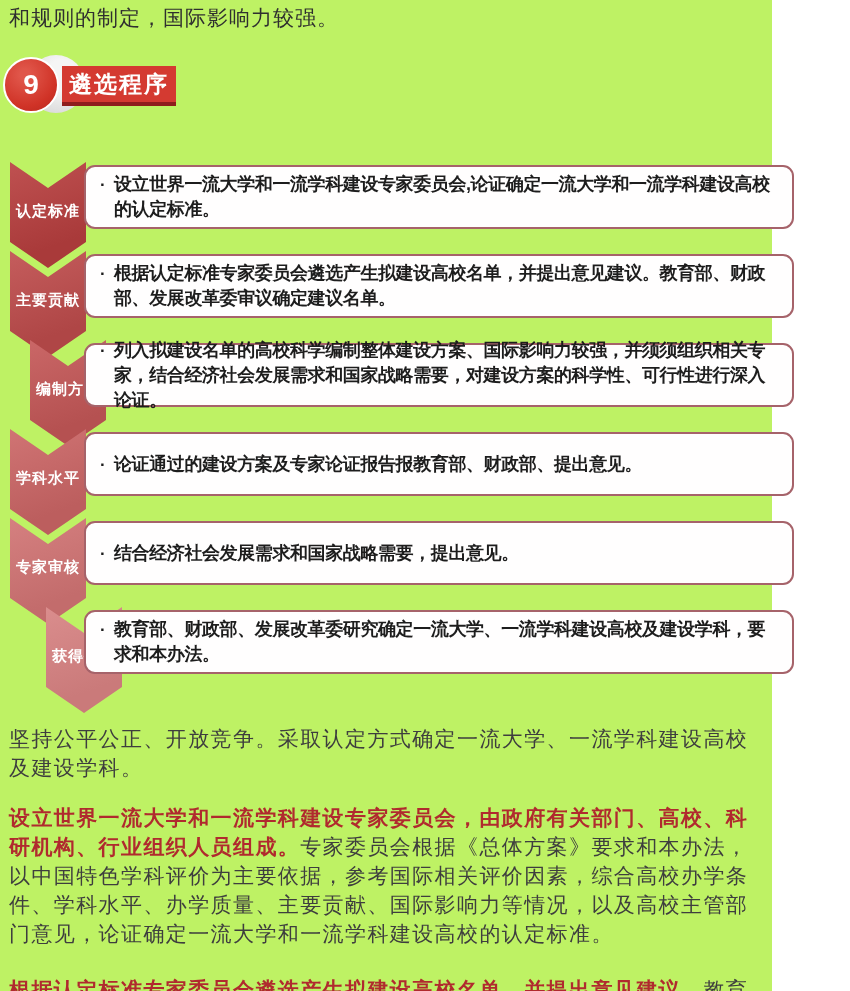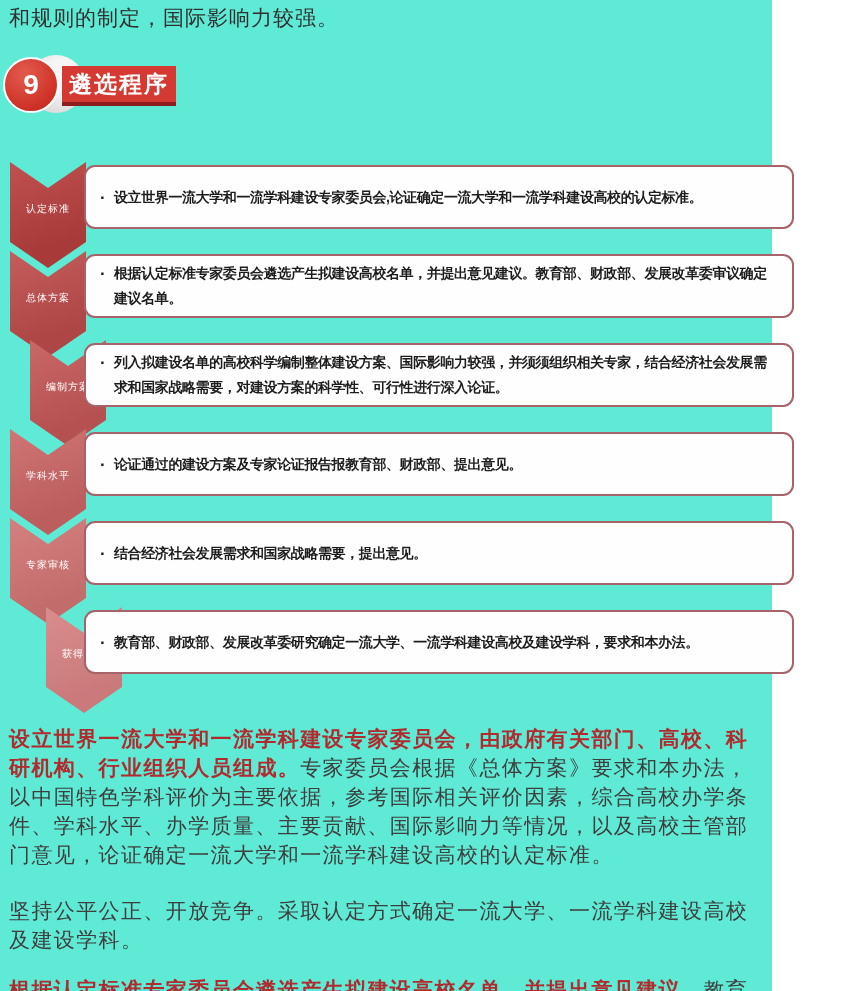--- a/index.html
+++ b/index.html
@@ -3,21 +3,21 @@
 <meta charset="utf-8">
 <style>
   * { margin: 0; padding: 0; box-sizing: border-box; }
   html, body { background: #ffffff; }
   body {
     width: 850px; height: 991px;
     font-family: "Liberation Sans", "DejaVu Sans", sans-serif;
     overflow: hidden;
     position: relative;
   }
-  .page { width: 772px; height: 991px; background: #5eead4; }
+  .page { width: 772px; height: 991px; background: #bef264; }
 
   
   .intro {
     padding: 4px 10px 0 9px;
     font-size: 21px;
     line-height: 28px;
     color: #2f2f2f;
     letter-spacing: 1px;
   }
 
@@ -50,21 +50,21 @@
 
   
   .diagram { position: relative; height: 554px; margin-top: 12px; }
   .chev {
     position: absolute; left: 10px; width: 76px; height: 106px;
     clip-path: polygon(0 0, 50% 26px, 100% 0, 100% calc(100% - 26px), 50% 100%, 0 calc(100% - 26px));
   }
   .chev-label {
     position: absolute; left: 0; top: 40px; width: 100%;
     text-align: center;
-    color: #ffffff; font-size: 10px; font-weight: normal;
+    color: #ffffff; font-size: 15px; font-weight: bold;
     letter-spacing: 1px;
   }
   .step:nth-child(1) .chev { background: linear-gradient(160deg, #bf5151 0%, #a93a3a 75%); }
   .step:nth-child(2) .chev { background: linear-gradient(160deg, #c55d5d 0%, #af4646 75%); }
   .step:nth-child(3) .chev { background: linear-gradient(160deg, #ca6767 0%, #b55151 75%); margin-left: 20px; }
   .step:nth-child(4) .chev { background: linear-gradient(160deg, #d07474 0%, #bc5e5e 75%); }
   .step:nth-child(5) .chev { background: linear-gradient(160deg, #d58080 0%, #c36c6c 75%); padding-left: 24px; }
   .step:nth-child(6) .chev { background: linear-gradient(160deg, #da8d8d 0%, #ca7a7a 75%); margin-left: 36px; }
   .step:nth-child(1) .chev, .step:nth-child(1) .box { top: 0px; }
   .step:nth-child(2) .chev, .step:nth-child(2) .box { top: 89px; }
@@ -82,21 +82,21 @@
     padding: 4px 12px 4px 14px;
   }
   .box-inner { display: flex; width: 100%; }
   .bullet {
     width: 14px; flex: 0 0 14px;
     font-weight: bold; color: #1d1d1d;
     font-size: 17px; line-height: 25px;
   }
   .box-text {
     flex: 1;
-    font-size: 14px; font-weight: bold; color: #1d1d1d;
+    font-size: 18px; font-weight: bold; color: #1d1d1d;
     line-height: 25px; letter-spacing: -0.4px;
   }
 
   
   .paras { padding: 8px 8px 0 9px; }
   .para {
     font-size: 21px; line-height: 29px;
     color: #3e3e3e;
     letter-spacing: 1.4px;
     margin-bottom: 16px;
@@ -129,21 +129,21 @@
       <div class="box">
         <div class="box-inner">
           <span class="bullet">·</span>
           <div class="box-text">设立世界一流大学和一流学科建设专家委员会,论证确定一流大学和一流学科建设高校的认定标准。</div>
         </div>
       </div>
     </div>
 
     <div class="step">
       <div class="chev">
-        <div class="chev-label">总体方案</div>
+        <div class="chev-label">主要贡献</div>
       </div>
       <div class="box">
         <div class="box-inner">
           <span class="bullet">·</span>
           <div class="box-text">根据认定标准专家委员会遴选产生拟建设高校名单，并提出意见建议。教育部、财政部、发展改革委审议确定建议名单。</div>
         </div>
       </div>
     </div>
 
     <div class="step">
@@ -190,18 +190,18 @@
         <div class="box-inner">
           <span class="bullet">·</span>
           <div class="box-text">教育部、财政部、发展改革委研究确定一流大学、一流学科建设高校及建设学科，要求和本办法。</div>
         </div>
       </div>
     </div>
 
   </div>
 
   <div class="paras">
+    <p class="para p1"><span class="body-seg">坚持公平公正、开放竞争。采取认定方式确定一流大学、一流学科建设高校及建设学科。</span></p>
     <p class="para p2"><span class="lead">设立世界一流大学和一流学科建设专家委员会，由政府有关部门、高校、科研机构、行业组织人员组成。</span><span class="body-seg">专家委员会根据《总体方案》要求和本办法，以中国特色学科评价为主要依据，参考国际相关评价因素，综合高校办学条件、学科水平、办学质量、主要贡献、国际影响力等情况，以及高校主管部门意见，论证确定一流大学和一流学科建设高校的认定标准。</span></p>
-    <p class="para p1"><span class="body-seg">坚持公平公正、开放竞争。采取认定方式确定一流大学、一流学科建设高校及建设学科。</span></p>
     <p class="para p3"><span class="lead">根据认定标准专家委员会遴选产生拟建设高校名单，并提出意见建议。</span><span class="body-seg">教育部、财政部、发展改革委审议确定建议名单。</span></p>
   </div>
 
 </div>
 
 </body></html>

